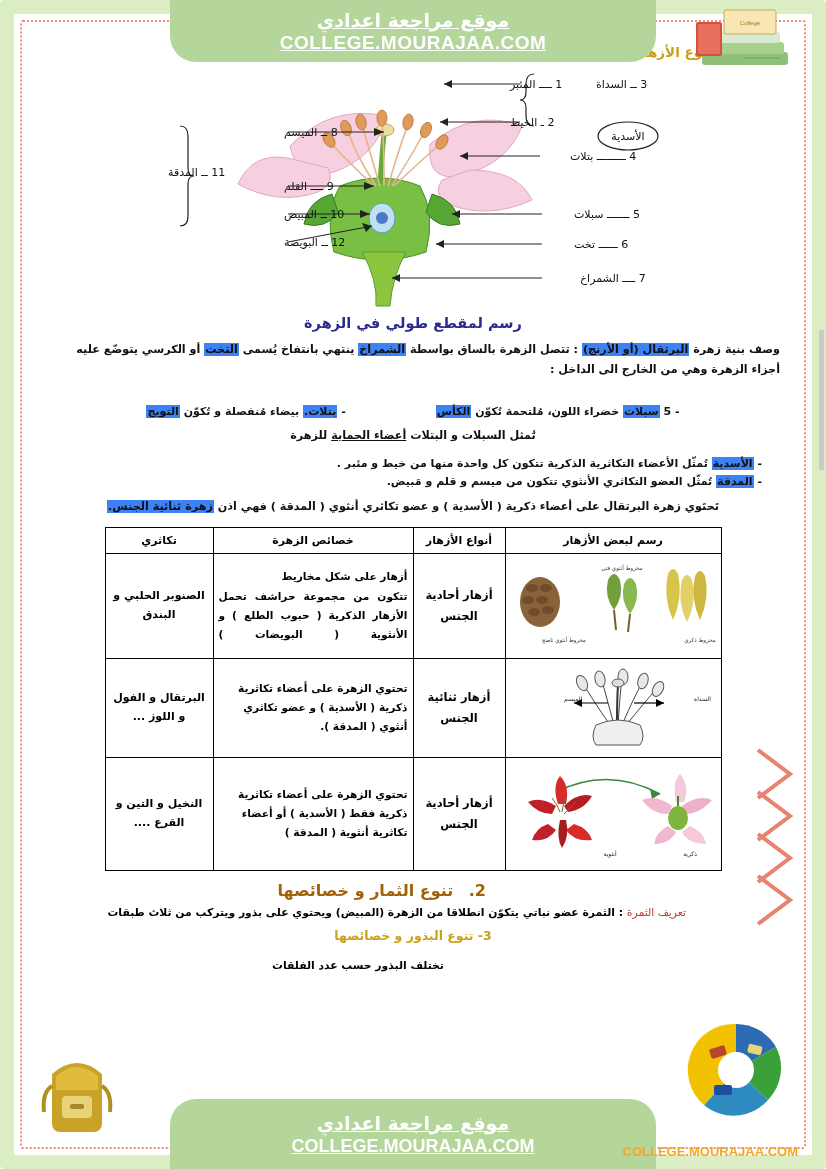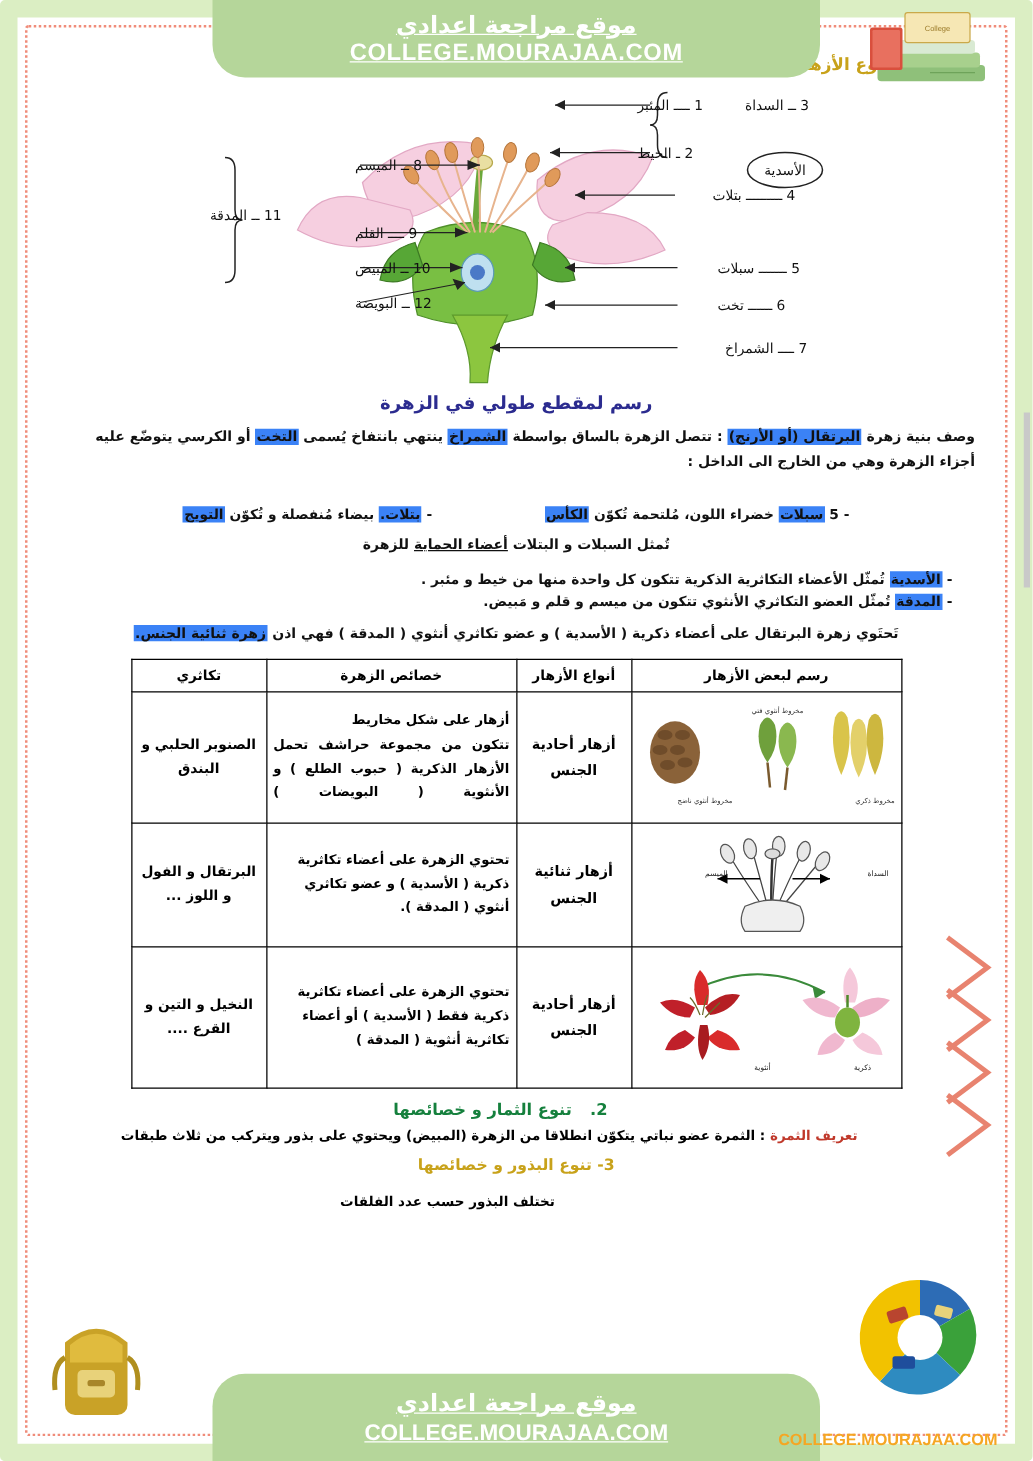--- a/index.html
+++ b/index.html
@@ -189,32 +189,32 @@
   td.c-char .first { text-align: right; text-align-last: right; }
   td.c-ex {
     text-align: center; font-size: 11px; font-weight: bold; line-height: 1.7;
   }
   td.c-draw { padding: 2px; }
   .draw-cell { position: relative; width: 100%; height: 100%; }
 
   
   .sub-head {
     direction: rtl; text-align: right;
-    color: #15803d; font-weight: bold; font-size: 13px;
+    color: #a16207; font-weight: bold; font-size: 16px;
     padding-right: 300px;
     margin-top: 10px;
   }
   .sub-head .num { margin-left: 10px; }
   .def-block {
     direction: rtl; text-align: justify;
     font-size: 10.8px; font-weight: bold; line-height: 1.7;
     padding: 2px 100px 0 48px;
     margin-top: 2px;
   }
-  .def-lbl { color: #c0392b; font-weight: bold; }
+  .def-lbl { color: #c0392b; font-weight: normal; }
   .def-block p { margin: 0; }
   .tail-line { text-align: left; }
   .sub-head2 {
     direction: rtl; text-align: center;
     color: #c8a21a; font-weight: bold; font-size: 12.5px;
     margin-top: 6px;
   }
 
   
   .gray-bar {

